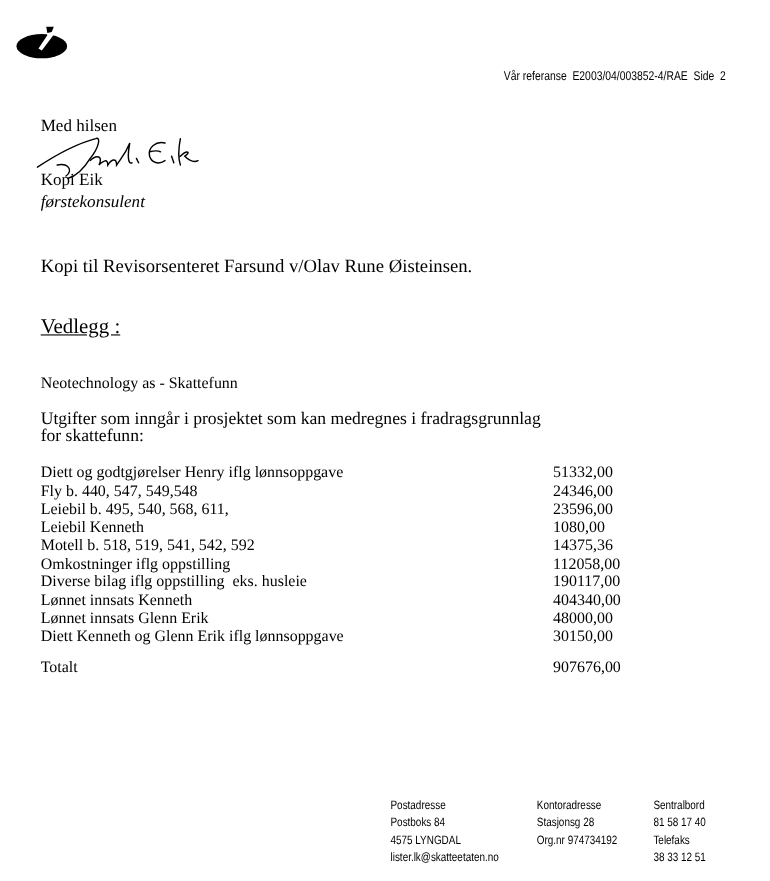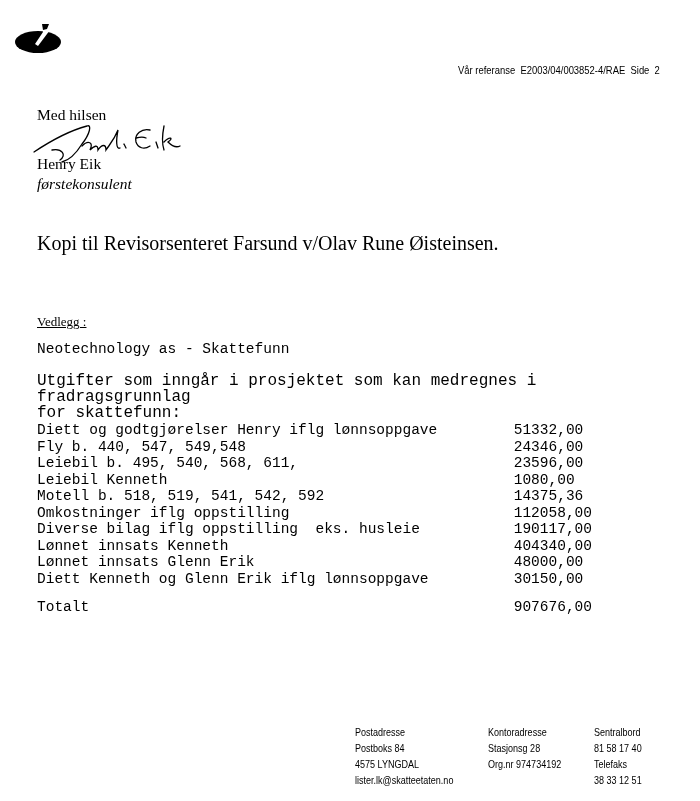--- a/index.html
+++ b/index.html
@@ -1,32 +1,32 @@
 <!DOCTYPE html>
 <html><head>
 <meta charset="utf-8">
 <style>
   html, body { margin: 0; padding: 0; background: #ffffff; }
   body { width: 700px; height: 801px; position: relative; overflow: hidden; color: #000; }
   .abs { position: absolute; }
   .serif { font-family: "Liberation Serif", "DejaVu Serif", serif; }
-  .sans { font-family: Liberation Mono, monospace; }
+  .sans { font-family: Liberation Serif, serif; }
   .condensed { font-family: "Liberation Sans", "DejaVu Sans", sans-serif; transform-origin: left top; transform: scaleX(0.82); }
 
   #logo { left: 14px; top: 24px; width: 48px; height: 30px; }
 
   #ref { left: 458px; top: 64px; font-size: 11.5px; white-space: pre; }
 
   #greeting { left: 37px; top: 106px; font-size: 15.5px; }
   #signature { left: 32px; top: 120px; width: 150px; height: 45px; }
   #signer-name { left: 37px; top: 155px; font-size: 15.5px; }
   #signer-title { left: 37px; top: 175px; font-size: 15.5px; font-style: italic; }
 
-  #copy-line { left: 37px; top: 232px; font-size: 20px; text-align: center; }
-  #attachment-heading { left: 37px; top: 287px; font-size: 13px; text-decoration: underline; margin-top: 27px; }
+  #copy-line { left: 37px; top: 232px; font-size: 17px; text-align: center; }
+  #attachment-heading { left: 37px; top: 287px; font-size: 19px; text-decoration: underline; }
 
   #company-line { left: 37px; top: 341px; font-size: 14.5px; }
   #intro { left: 37px; top: 373px; font-size: 16px; line-height: 16px; width: 520px; }
 
   #expense-table { left: 37px; top: 422px; width: 570px; border-collapse: collapse; font-size: 14.5px; }
   #expense-table td { padding: 0; height: 16.5px; line-height: 16.5px; white-space: nowrap; }
   #expense-table td.amt { }
   #expense-table tr.spacer td { height: 12px; }
 
   #footer { left: 355px; top: 724px; font-size: 11px; line-height: 16px; }
@@ -48,21 +48,21 @@
 <svg id="signature" class="abs" viewBox="0 0 150 45" fill="none" stroke="#000" stroke-width="1.3" stroke-linecap="round">
   <path d="M2,32 C20,20 40,10 55,6 C60,4 58,14 50,24 C45,32 38,40 30,42"></path>
   <path d="M20,30 C30,28 35,35 28,40"></path>
   <path d="M50,26 C56,20 62,22 58,30 C62,26 66,24 66,30 C70,24 74,24 74,30 C78,24 82,20 86,10 C84,20 84,30 88,28"></path>
   <path d="M92,24 L94,28"></path>
   <path d="M118,10 C110,8 102,14 104,22 C106,28 112,30 118,26"></path>
   <path d="M104,18 C108,17 112,17 114,18"></path>
   <path d="M124,22 L126,28"></path>
   <path d="M132,6 C130,16 130,24 132,30 M132,22 C138,16 142,18 136,22 C140,26 144,28 148,26"></path>
 </svg>
-<div id="signer-name" class="abs serif">Henry Eik</div>
+<div id="signer-name" class="abs serif">Kopi Eik</div>
 <div id="signer-title" class="abs serif">førstekonsulent</div>
 
 <div id="copy-line" class="abs serif">Kopi til Revisorsenteret Farsund v/Olav Rune Øisteinsen.</div>
 
 <div id="attachment-heading" class="abs serif">Vedlegg :</div>
 <div id="company-line" class="abs sans">Neotechnology as - Skattefunn</div>
 <div id="intro" class="abs sans">
   <div>Utgifter som inngår i prosjektet som kan medregnes i fradragsgrunnlag</div>
   <div>for skattefunn:</div>
 </div>

